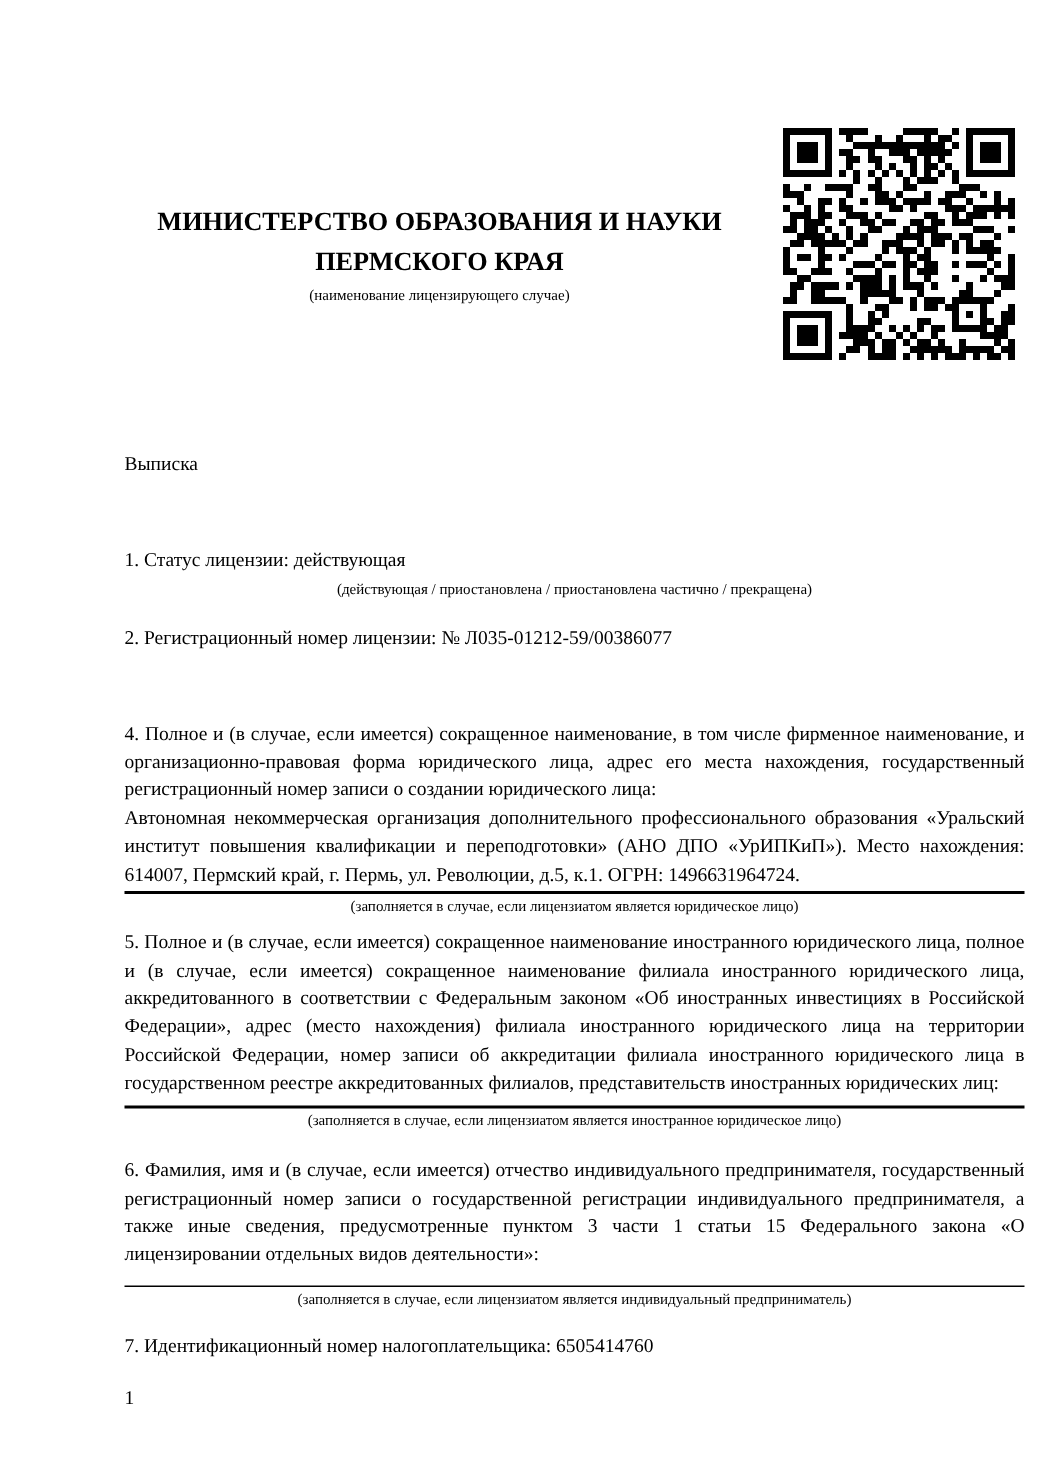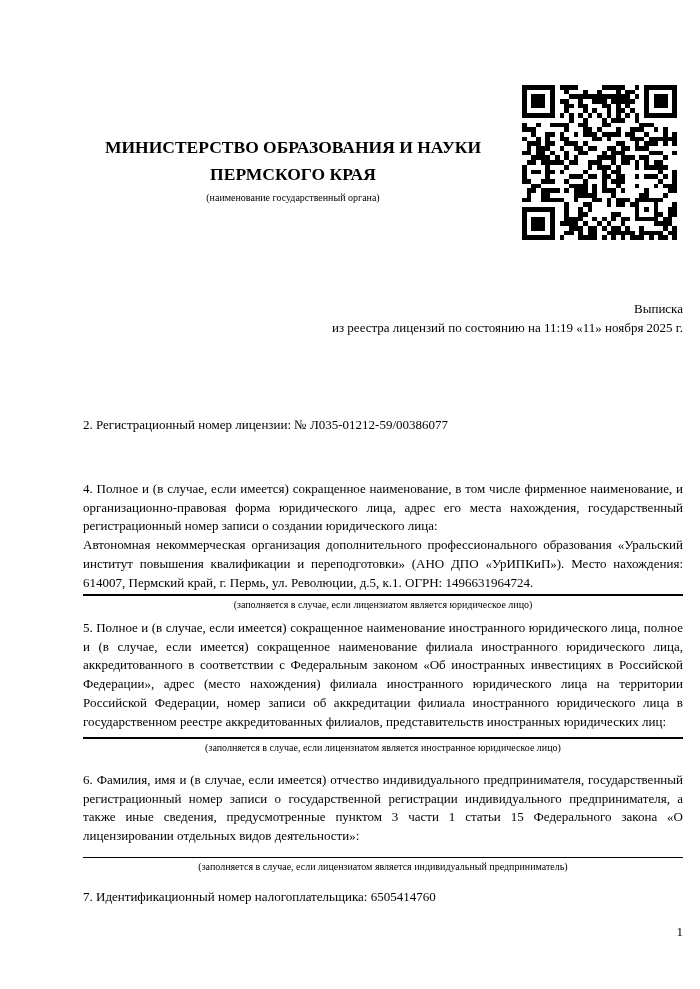--- a/index.html
+++ b/index.html
@@ -3,21 +3,21 @@
 <meta charset="utf-8">
 <style>
   * { margin:0; padding:0; box-sizing:border-box; }
   html,body { background:#ffffff; }
   body { font-family:"Liberation Serif", serif; color:#000; }
   .page { position:relative; width:700px; height:989px; background:#fff; overflow:hidden; }
   .abs { position:absolute;margin-left:18px; }
   .col { left:65px; width:600px; }
   .body-text { font-size:13px; line-height:18.7px; }
   .justify { text-align:justify; }
-  .center { text-align:right; }
+  .center { text-align:left; }
   .caption { font-size:10px; line-height:13px; text-align:center; margin-top:2px; }
   .ministry { font-size:17.5px; font-weight:bold; line-height:27px; text-align:center; }
   .header-caption { font-size:10px; line-height:13px; text-align:center; margin-top:3px; }
   .rule-2 { border-bottom:2px solid #000; }
   .rule-1 { border-bottom:1.5px solid #000; }
   .qr-box { left:504px; top:85px; width:155px; height:155px; }
   .qr-box svg { display:block; width:100%; height:100%; }
   .page-number { font-size:13px; }
 </style>
 </head>
@@ -565,28 +565,31 @@
         <rect x="30" y="32" width="1" height="1"></rect>
         <rect x="32" y="32" width="1" height="1"></rect>
       </svg>
     </div>
 
   <header class="abs" style="left:65px; width:420px; top:134px;">
     <div class="ministry">
       <div>МИНИСТЕРСТВО ОБРАЗОВАНИЯ И НАУКИ</div>
       <div>ПЕРМСКОГО КРАЯ</div>
     </div>
-    <div class="header-caption">(наименование государственный органа)</div>
+    <div class="header-caption">(наименование лицензирующего случае)</div>
   </header>
 
   <div class="abs col body-text center" style="top:300px;">
     <div>Выписка</div>
-    <div>из реестра лицензий по состоянию на 11:19 «11» ноября 2025 г.</div>
   </div>
 
+  <section class="abs col body-text" style="top:364px;">
+    <p>1. Статус лицензии: действующая</p>
+    <div class="caption" style="margin-top:4px;">(действующая / приостановлена / приостановлена частично / прекращена)</div>
+  </section>
 
   <section class="abs col body-text" style="top:416px;">
     <p>2. Регистрационный номер лицензии: № Л035-01212-59/00386077</p>
   </section>
 
 
   <section class="abs col body-text" style="top:480px;">
     <p class="justify">4. Полное и (в случае, если имеется) сокращенное наименование, в том числе фирменное наименование, и организационно-правовая форма юридического лица, адрес его места нахождения, государственный регистрационный номер записи о создании юридического лица:</p>
     <p class="justify">Автономная некоммерческая организация дополнительного профессионального образования «Уральский институт повышения квалификации и переподготовки» (АНО ДПО «УрИПКиП»). Место нахождения: 614007, Пермский край, г. Пермь, ул. Революции, д.5, к.1. ОГРН: 1496631964724.</p>
     <div class="rule-2" style="margin-top:2px;"></div>

